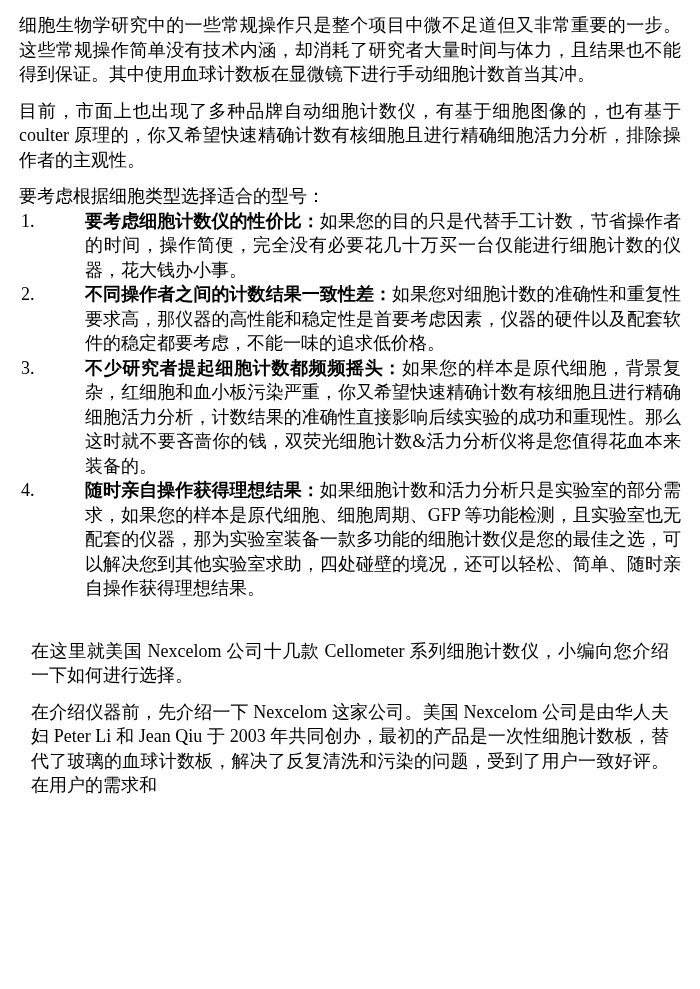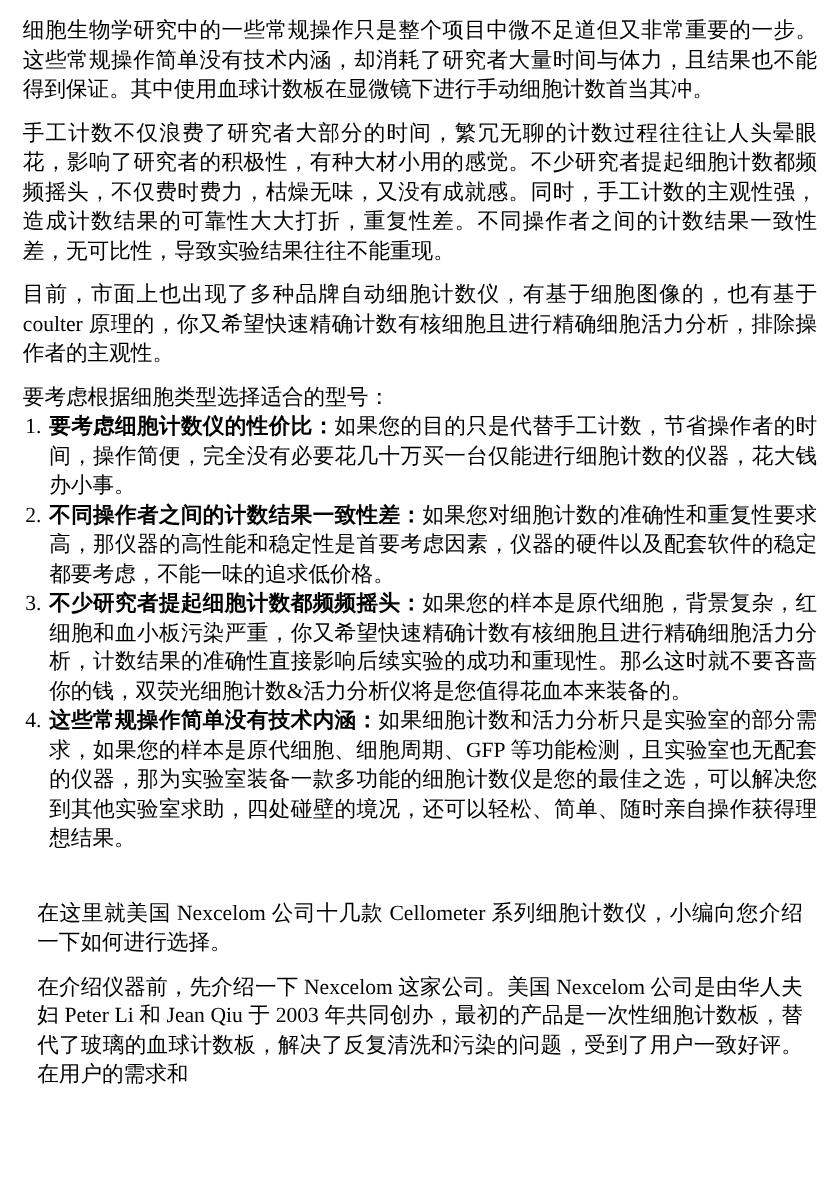--- a/index.html
+++ b/index.html
@@ -39,39 +39,39 @@
   }
   .num {
     flex: 0 0 22px;
     box-sizing: border-box;
     padding-left: 2px;
     text-align: left;
   }
   .li-body {
     flex: 1;
     text-align: justify;
+    margin-left: 44px;
   }
   .li-label {
     font-weight: bold;
   }
   .closing {
     margin-top: 38px;
   }
   .closing .para2 {
     margin: 12px;
   }
 </style>
 </head>
 <body>
 
 <div class="page">
 
   <p class="para">细胞生物学研究中的一些常规操作只是整个项目中微不足道但又非常重要的一步。这些常规操作简单没有技术内涵，却消耗了研究者大量时间与体力，且结果也不能得到保证。其中使用血球计数板在显微镜下进行手动细胞计数首当其冲。</p>
 
-  <p class="para">手工计数不仅浪费了研究者大部分的时间，繁冗无聊的计数过程往往让人头晕眼花，影响了研究者的积极性，有种大材小用的感觉。不少研究者提起细胞计数都频频摇头，不仅费时费力，枯燥无味，又没有成就感。同时，手工计数的主观性强，造成计数结果的可靠性大大打折，重复性差。不同操作者之间的计数结果一致性差，无可比性，导致实验结果往往不能重现。</p>
 
 
   <p class="para">目前，市面上也出现了多种品牌自动细胞计数仪，有基于细胞图像的，也有基于 coulter 原理的，你又希望快速精确计数有核细胞且进行精确细胞活力分析，排除操作者的主观性。</p>
 
   <p class="para intro">要考虑根据细胞类型选择适合的型号：</p>
 
   <div class="olist">
 
     <div class="li">
       <span class="num">1.</span>
@@ -83,21 +83,21 @@
       <div class="li-body"><b class="li-label">不同操作者之间的计数结果一致性差：</b><span>如果您对细胞计数的准确性和重复性要求高，那仪器的高性能和稳定性是首要考虑因素，仪器的硬件以及配套软件的稳定都要考虑，不能一味的追求低价格。</span></div>
     </div>
 
     <div class="li">
       <span class="num">3.</span>
       <div class="li-body"><b class="li-label">不少研究者提起细胞计数都频频摇头：</b><span>如果您的样本是原代细胞，背景复杂，红细胞和血小板污染严重，你又希望快速精确计数有核细胞且进行精确细胞活力分析，计数结果的准确性直接影响后续实验的成功和重现性。那么这时就不要吝啬你的钱，双荧光细胞计数&amp;活力分析仪将是您值得花血本来装备的。</span></div>
     </div>
 
     <div class="li">
       <span class="num">4.</span>
-      <div class="li-body"><b class="li-label">这些常规操作简单没有技术内涵：</b><span>如果细胞计数和活力分析只是实验室的部分需求，如果您的样本是原代细胞、细胞周期、GFP 等功能检测，且实验室也无配套的仪器，那为实验室装备一款多功能的细胞计数仪是您的最佳之选，可以解决您到其他实验室求助，四处碰壁的境况，还可以轻松、简单、随时亲自操作获得理想结果。</span></div>
+      <div class="li-body"><b class="li-label">随时亲自操作获得理想结果：</b><span>如果细胞计数和活力分析只是实验室的部分需求，如果您的样本是原代细胞、细胞周期、GFP 等功能检测，且实验室也无配套的仪器，那为实验室装备一款多功能的细胞计数仪是您的最佳之选，可以解决您到其他实验室求助，四处碰壁的境况，还可以轻松、简单、随时亲自操作获得理想结果。</span></div>
     </div>
 
   </div>
 
   <div class="closing">
     <p class="para2">在这里就美国 Nexcelom 公司十几款 Cellometer 系列细胞计数仪，小编向您介绍一下如何进行选择。</p>
     <p class="para2">在介绍仪器前，先介绍一下 Nexcelom 这家公司。美国 Nexcelom 公司是由华人夫妇 Peter Li 和 Jean Qiu 于 2003 年共同创办，最初的产品是一次性细胞计数板，替代了玻璃的血球计数板，解决了反复清洗和污染的问题，受到了用户一致好评。在用户的需求和</p>
   </div>
 
 </div>

